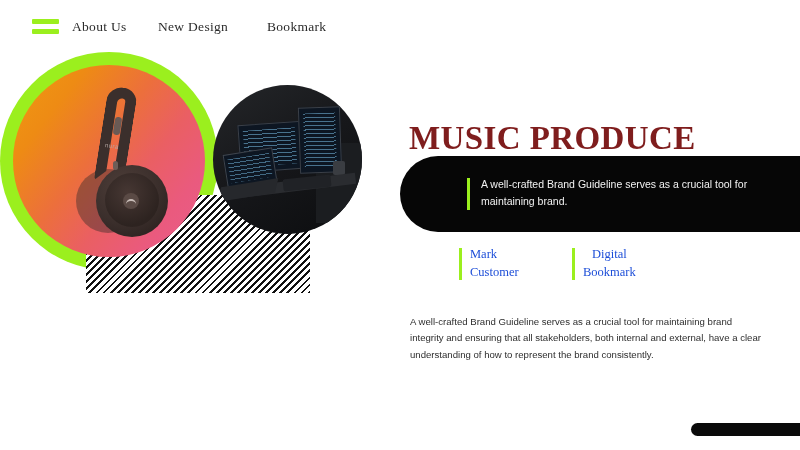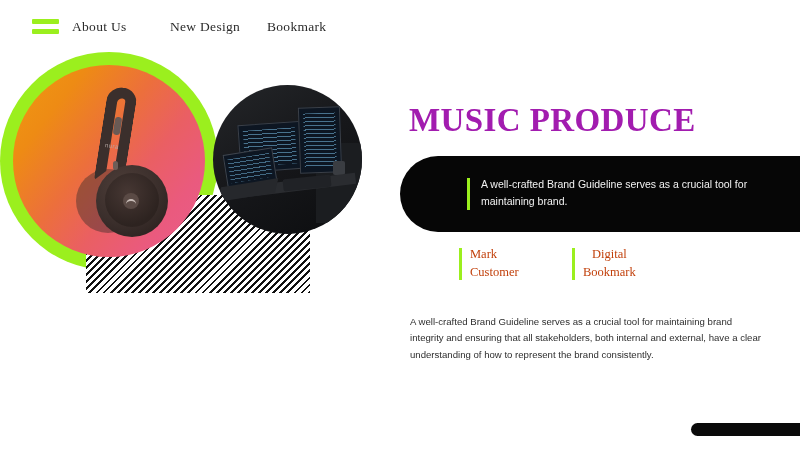--- a/index.html
+++ b/index.html
@@ -309,25 +309,25 @@
   #eyebrow {
     position: absolute;
     left: 411px; top: 76px;
     font-family: "Liberation Serif", serif;
     font-size: 13px;
     color: #3a3a3a;
     letter-spacing: .4px;
   }
   #headline {
     position: absolute;
-    left: 409px; top: 80px;
+    left: 409px; top: 98px;
     font-family: "Liberation Serif", serif;
     font-weight: bold;
     font-size: 33px;
-    color: #a21caf;
+    color: #7f1d1d;
     letter-spacing: .4px;
     white-space: nowrap;
   }
   #quote-card {
     position: absolute;
     left: 400px; top: 156px;
     width: 410px; height: 76px;
     background: #060606;
     border-radius: 38px 0 0 38px;
   }
@@ -353,21 +353,21 @@
   }
   .meta-col .accent {
     position: absolute;
     left: 0; top: 2px;
     width: 3px; height: 32px;
     background: #9bef1e;
   }
   .meta-col .line {
     font-family: "Liberation Serif", serif;
     font-size: 12.5px;
-    color: #c2410c;
+    color: #1d4ed8;
     line-height: 1.42;
     white-space: nowrap;
   }
   #meta-left  { left: 459px; }
   #meta-right { left: 572px; text-align: center; }
 
   #body-copy {
     position: absolute;
     left: 410px; top: 304px;
     width: 352px;
@@ -388,21 +388,21 @@
 <body>
 
 <div id="slide">
 
   <div id="navbar">
     <div id="hamburger">
       <span class="bar"></span>
       <span class="bar"></span>
     </div>
     <div class="nav-link" style="left:72px">About Us</div>
-    <div class="nav-link" style="left:170px">New Design</div>
+    <div class="nav-link" style="left:158px">New Design</div>
     <div class="nav-link" style="left:267px">Bookmark</div>
   </div>
 
   <div id="collage">
 
     <div id="stripes"></div>
 
     <div id="circle-musician" class="photo-circle">
       <div class="mic-stand"></div>
       <div class="mic-head"></div>

